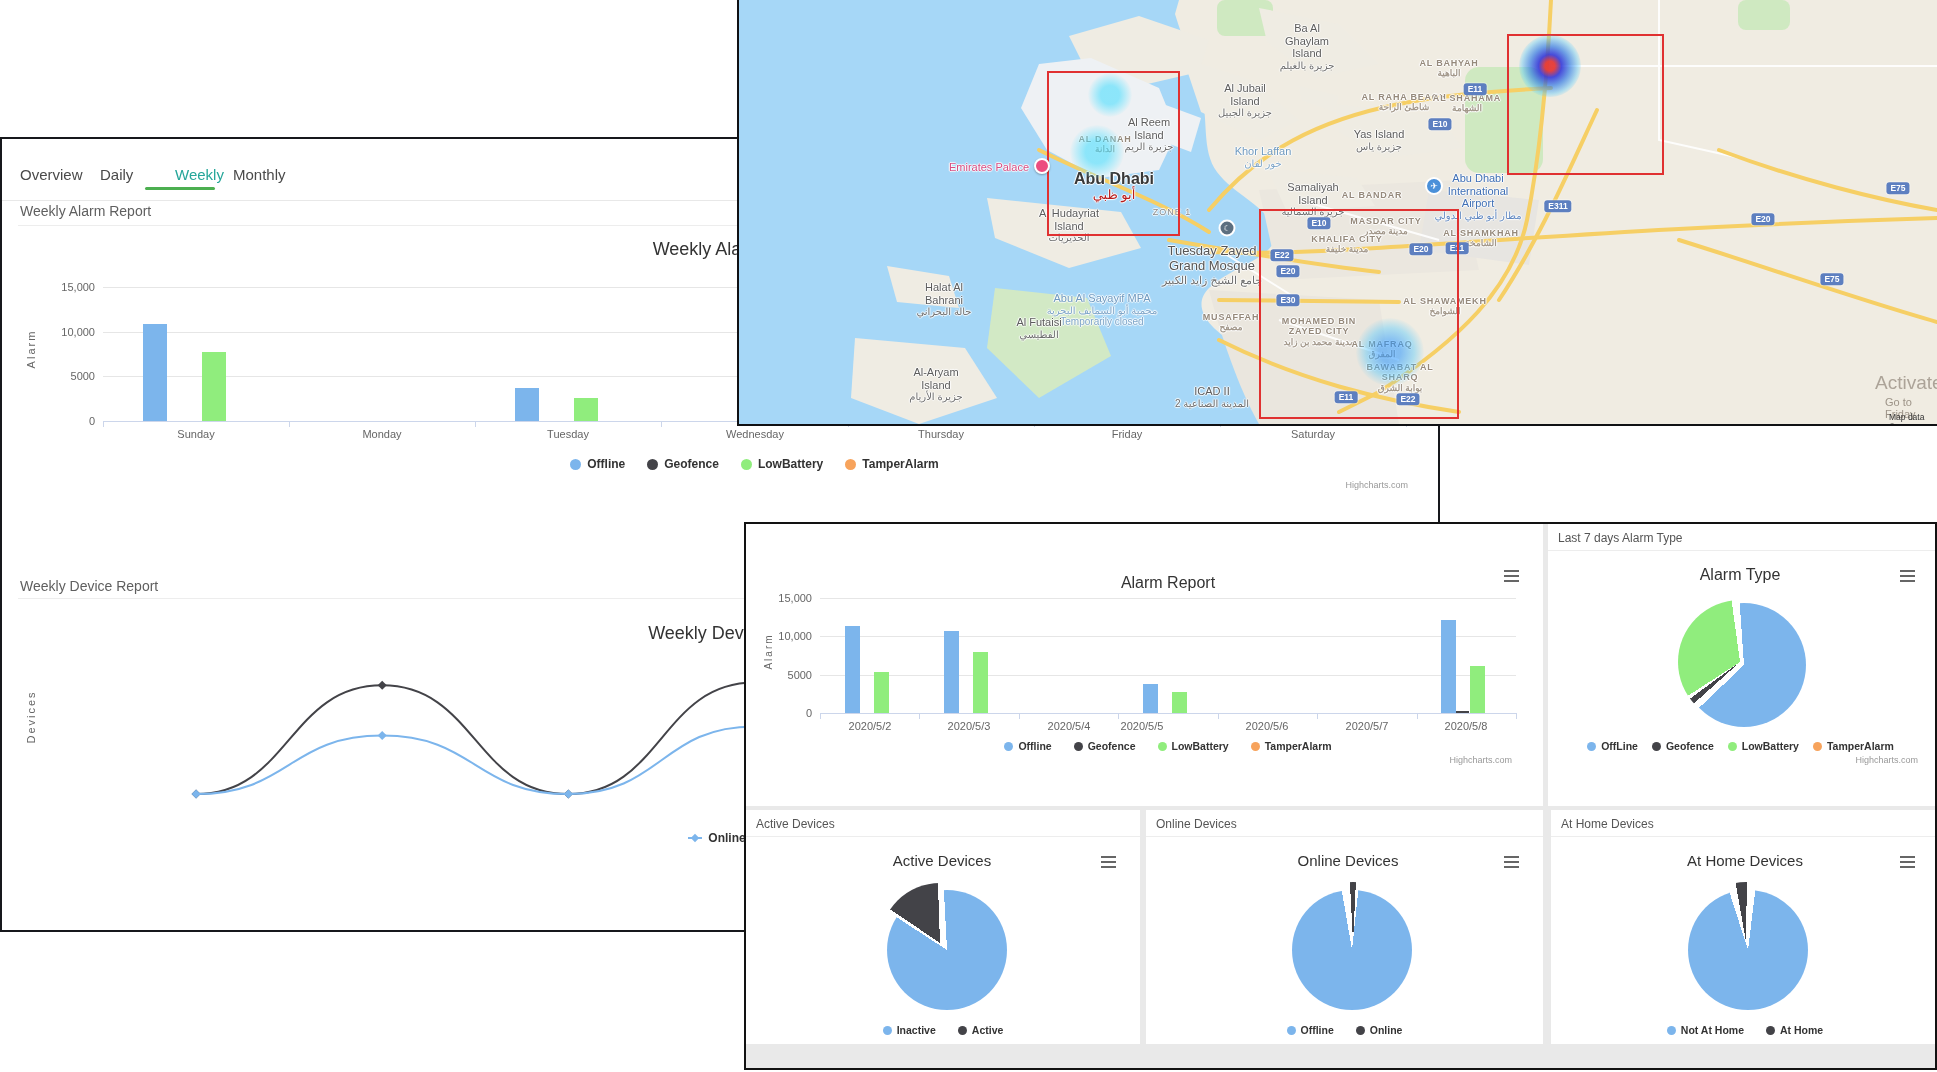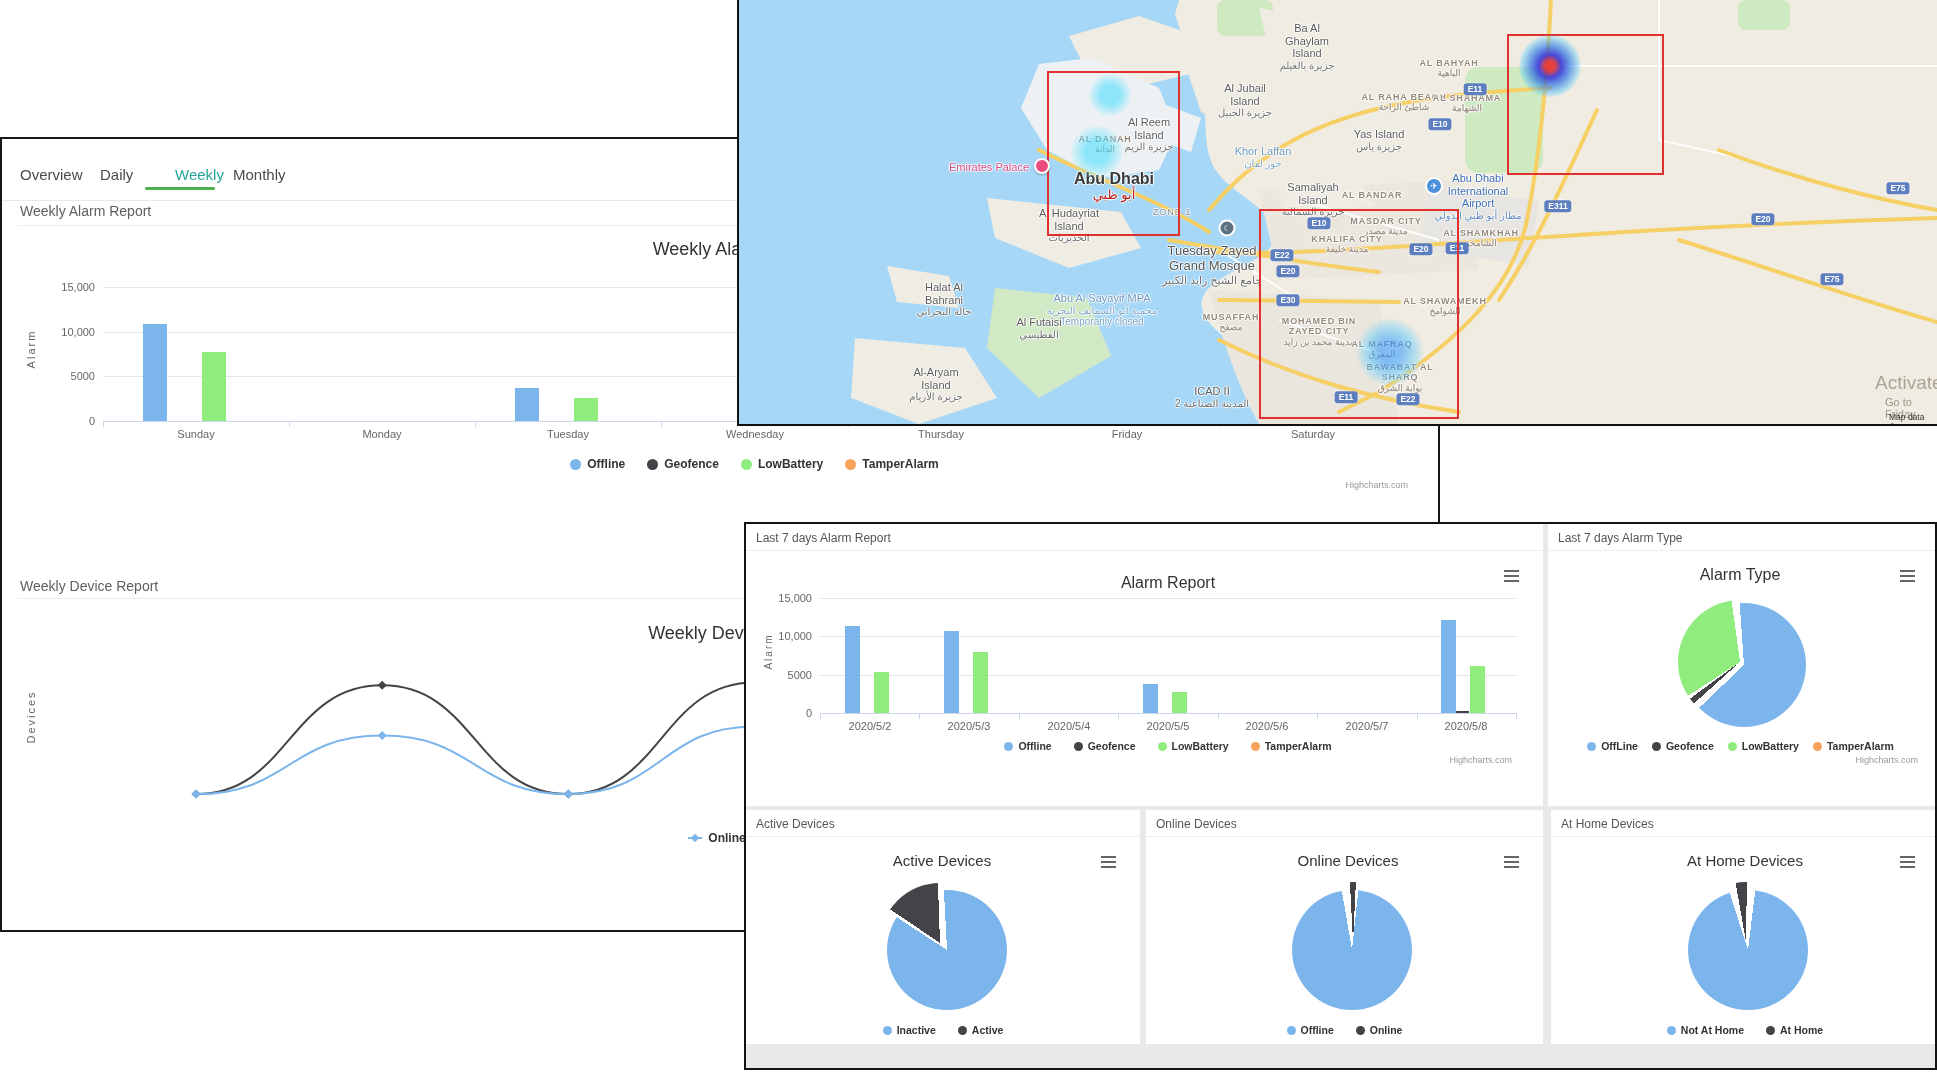--- a/index.html
+++ b/index.html
@@ -270,21 +270,20 @@
         <div class="pin" style="left: 695px; top: 186px; width: 14px; height: 14px; background: rgb(74, 144, 217); border: 2px solid rgb(255, 255, 255); font-size: 9px;">✈</div>
       </div>
     <div class="wmark1" style="left:1136px;top:372px">Activate</div>
     <div class="wmark2" style="left:1146px;top:396px">Go to Friday</div>
     <div class="wmark3" style="left:1150px;top:412px">Map data ©2</div>
   </div>
 
   <div id="win-dash" class="win">
 
     <div class="panel" style="left:0;top:0;width:797px;height:282px">
-      <div class="phead">Last 7 days Alarm Report</div>
       <div class="ptitle" style="left:422px;top:50px">Alarm Report</div>
       <div class="burger" style="left:758px;top:46px">
           <i></i>
           <i></i>
           <i></i>
         </div>
       <div class="ylabel" style="left:-8px;top:122px;font-size:10px">Alarm</div>
       <div id="chartC" class="abs" style="left:0;top:0;width:797px;height:282px">
           <div class="axline" style="left: 74px; top: 189px; width: 696px;"></div>
           <div class="ytick" style="left: 6px; top: 183px;">0</div>
@@ -298,21 +297,21 @@
           <div class="vtick" style="left: 173px; top: 189px;"></div>
           <div class="vtick" style="left: 273px; top: 189px;"></div>
           <div class="vtick" style="left: 372px; top: 189px;"></div>
           <div class="vtick" style="left: 472px; top: 189px;"></div>
           <div class="vtick" style="left: 571px; top: 189px;"></div>
           <div class="vtick" style="left: 671px; top: 189px;"></div>
           <div class="vtick" style="left: 770px; top: 189px;"></div>
           <div class="xlab" style="left: 124px; top: 196px;">2020/5/2</div>
           <div class="xlab" style="left: 223px; top: 196px;">2020/5/3</div>
           <div class="xlab" style="left: 323px; top: 196px;">2020/5/4</div>
-          <div class="xlab" style="left: 422px; top: 196px; text-align: center;">2020/5/5</div>
+          <div class="xlab" style="left: 396px; top: 196px; text-align: center;">2020/5/5</div>
           <div class="xlab" style="left: 521px; top: 196px;">2020/5/6</div>
           <div class="xlab" style="left: 621px; top: 196px;">2020/5/7</div>
           <div class="xlab" style="left: 720px; top: 196px;">2020/5/8</div>
           <div class="bar" style="left: 99px; top: 102px; width: 15px; height: 87px; background: rgb(124, 181, 236);"></div>
           <div class="bar" style="left: 198px; top: 107px; width: 15px; height: 82px; background: rgb(124, 181, 236);"></div>
           <div class="bar" style="left: 397px; top: 160px; width: 15px; height: 29px; background: rgb(124, 181, 236);"></div>
           <div class="bar" style="left: 695px; top: 96px; width: 15px; height: 93px; background: rgb(124, 181, 236);"></div>
           <div class="bar" style="left: 710px; top: 187px; width: 13px; height: 2px; background: rgb(67, 67, 72);"></div>
           <div class="bar" style="left: 128px; top: 148px; width: 15px; height: 41px; background: rgb(144, 237, 125);"></div>
           <div class="bar" style="left: 227px; top: 128px; width: 15px; height: 61px; background: rgb(144, 237, 125);"></div>

